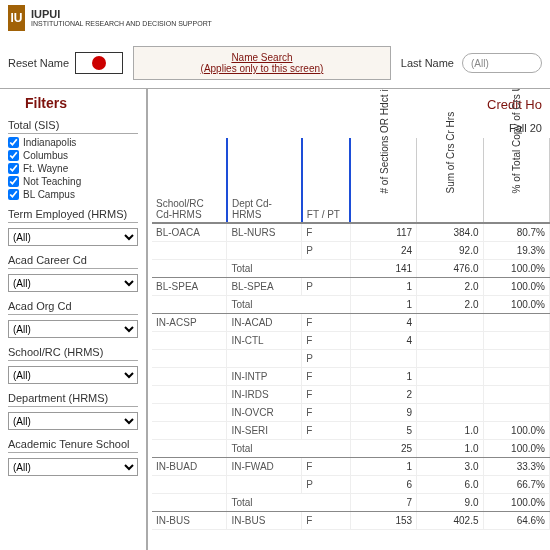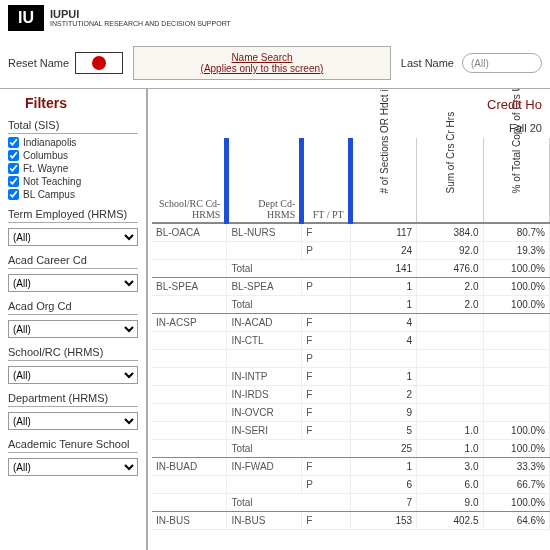--- a/index.html
+++ b/index.html
@@ -1,18 +1,18 @@
 <!DOCTYPE html>
 <html><head>
 <meta charset="utf-8">
 <style>
 * { box-sizing: border-box; margin: 0; padding: 0; font-family: Arial, sans-serif; }
 body { width: 550px; height: 550px; overflow: hidden; background: #fff; font-size: 11px; color: #333; }
 .logo { display: flex; align-items: center; padding: 5px 8px; }
-.logo-mark { width: 36px; height: 26px; background: #000000; display: flex; align-items: center; justify-content: center; color: #fff; font-weight: bold; font-size: 16px; }
+.logo-mark { width: 17px; height: 26px; background: #a16207; display: flex; align-items: center; justify-content: center; color: #fff; font-weight: bold; font-size: 12px; }
 .logo-text { margin-left: 6px; font-size: 11px; line-height: 1.1; font-weight: bold; color: #333; }
 .logo-text .sub { font-size: 7px; font-weight: normal; display: block; }
 .topbar { display: flex; align-items: center; padding: 10px 8px 8px; gap: 10px; border-bottom: 1px solid #aaa; }
 .reset-btn { display: flex; align-items: center; gap: 6px; }
 .reset-btn .lbl { font-size: 11px; }
 .reset-btn .sq { width: 48px; height: 22px; border: 1px solid #333; display: flex; align-items: center; justify-content: center; }
 .reset-btn .sq .dot { width: 14px; height: 14px; background: #c00; border-radius: 50%; }
 .searchbox { flex: 1; border: 1px solid #aaa; background: #f9f5f0; height: 34px; display: flex; align-items: center; justify-content: center; flex-direction: column; color: #7d110c; font-size: 10px; text-align:center;text-decoration:underline; }
 .searchbox .t { font-weight: normal; }
 .searchbox .s { font-size: 10px; }
@@ -24,21 +24,21 @@
 .group-title { font-size: 11px; margin: 8px 0 3px; color: #333; border-bottom: 1px solid #aaa; padding-bottom: 2px;}
 .check-row { font-size: 10px; margin: 2px 0; display: flex; align-items: center; gap: 4px; }
 .check-row input { width: 11px; height: 11px; }
 select.all { width: 100%; height: 18px; font-size: 10px; border: 1px solid #999; background: #fff; margin-top: 2px; }
 .content { flex: 1; overflow: hidden; padding: 8px 0 0 4px; position: relative; }
 .title { color: #7d110c; font-size: 13px; text-align: right; padding-right: 8px; }
 .sub-title { text-align: right; padding-right: 8px; font-size: 11px; margin-top: 10px;}
 table { border-collapse: collapse; font-size: 10px; margin-top: 4px; width: 100%; }
 th.rot { height: 85px; vertical-align: bottom; text-align: center; padding: 0 2px; }
 th.rot > div { transform: rotate(-90deg); width: 14px; margin: 0 auto; white-space: nowrap; font-weight: normal; position: relative; top: -30px; }
-th.hdr { vertical-align: bottom; text-align: right; font-weight: normal; color: #555; padding: 2px 4px; border-bottom: 2px solid #888; border-right: 5px solid #1d4ed8; font-family: Liberation Serif, serif;}
+th.hdr { vertical-align: bottom; text-align: left; font-weight: normal; color: #555; padding: 2px 4px; border-bottom: 2px solid #888; border-right: 2px solid #1d4ed8;}
 th.rot { border-bottom: 2px solid #888; border-right: 1px solid #ccc; }
 td { padding: 2px 4px; border-right: 1px solid #eee; border-bottom: 1px solid #eee; text-align: right; height: 18px; }
 td.l { text-align: left; color: #555; }
 tr.total td { border-top: 1px solid #888; border-bottom: 1px solid #888; font-weight: normal;}
 tr.total td.l { font-weight: normal; }
 .col-school { width: 62px; }
 .col-dept { width: 62px; }
 .col-ft { width: 40px; }
 .col-n1 { width: 55px; }
 .col-n2 { width: 55px; }

